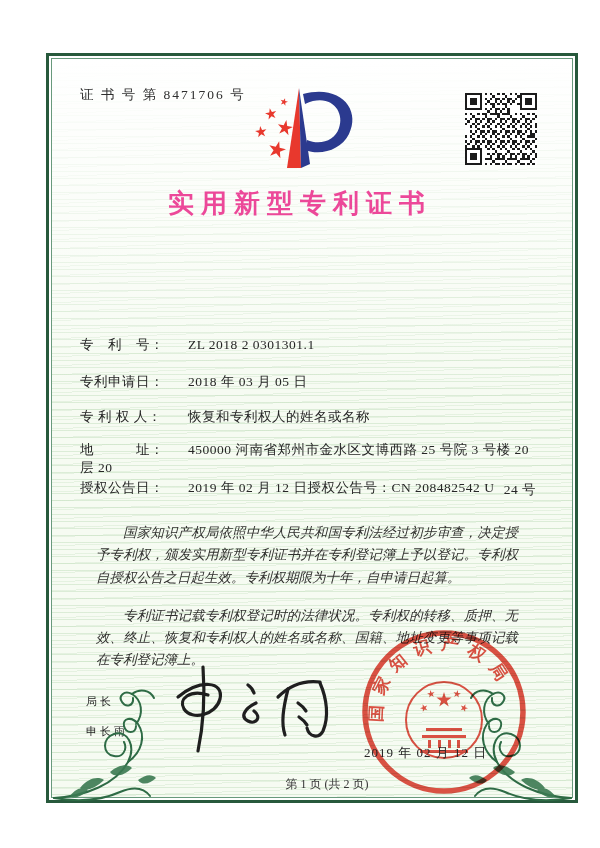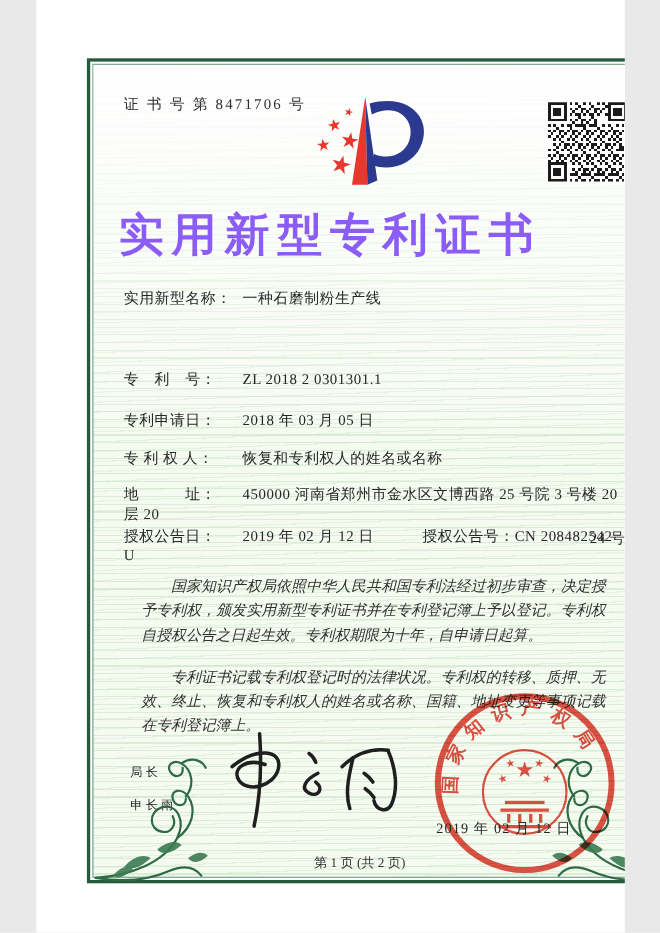--- a/index.html
+++ b/index.html
@@ -1,37 +1,37 @@
 <!DOCTYPE html>
 <html><head>
 <meta charset="utf-8">
 <style>
   html,body{margin:0;padding:0;}
   body{font-family:"Liberation Serif","DejaVu Serif",serif;background:#e9e9e9;}
-  #page{position:relative;width:535px;height:848px;background:#ffffff;overflow:hidden;margin:0 auto;}
+  #page{position:relative;width:600px;height:848px;background:#ffffff;overflow:hidden;margin:0 auto;}
   
   .frame{position:absolute;left:46px;top:53px;width:532px;height:750px;
          border:3px solid #27593c;box-sizing:border-box;}
   .frame-inner{position:absolute;left:2px;top:2px;right:2px;bottom:2px;
          border:1px solid #68997c;
          background:
            repeating-linear-gradient(180deg, rgba(197,224,192,.55) 0 1px, rgba(255,255,255,0) 1px 7px),
            repeating-linear-gradient(178deg, rgba(197,224,192,.35) 0 1px, rgba(255,255,255,0) 1px 9px),
            #f6fbf2;}
   .frame-fade{position:absolute;left:0;top:0;right:0;height:46%;
          background:linear-gradient(180deg,#ffffff 0%, rgba(255,255,255,0) 100%);}
   .abs{position:absolute;}
   .cert-no{left:80px;top:86px;font-size:13.5px;color:#2e2e2e;letter-spacing:2px;}
-  .title{left:0;top:186px;width:100%;text-align:center;font-size:41px;font-weight:bold;
-         color:#8b5cf6;letter-spacing:7px;}
+  .title{left:0;top:186px;width:100%;text-align:center;font-size:26px;font-weight:bold;
+         color:#ec4899;letter-spacing:7px;}
   .field-row{left:80px;width:456px;font-size:13.5px;color:#262626;}
   .field-label{display:inline-block;width:108px;letter-spacing:.5px;}
   .field-value{letter-spacing:.5px;}
   .addr2{margin-left:108px;display:block;margin-top:4px;text-align:right;}
-  .label2{margin-left:44px;}
+  .label2{}
   .body-text{left:80px;top:506px;width:454px;font-size:13.5px;line-height:1.65;
          color:#30302e;font-style:italic;text-align:justify;}
   .body-text p{margin:16px;text-indent:2em;}
   .officer{left:86px;font-size:11px;color:#222;letter-spacing:3px;}
   .footer-page{left:0;top:776px;width:100%;text-align:center;font-size:12px;color:#333;padding-left:27px;}
   .footer-note{left:0;top:818px;width:100%;text-align:center;font-size:12.5px;color:#3a3a38;
          font-style:italic;letter-spacing:2px;}
   .seal-date{left:364px;top:744px;font-size:13px;color:#262626;letter-spacing:1px;z-index:6;}
   svg{display:block;}
   .seal-wrap{mix-blend-mode:multiply;}
@@ -140,23 +140,20 @@
       <use href="#qtile" x="13" y="26"></use>
       <use href="#qtile" x="18" y="26"></use>
       <use href="#qtile" x="23" y="26"></use>
     <use href="#qf" x="0" y="0"></use>
       <use href="#qf" x="22" y="0"></use>
       <use href="#qf" x="0" y="22"></use>
   </svg>
 
   <div class="abs title">实用新型专利证书</div>
 
-  <div class="abs field-row" style="top:262px">
-    <span class="field-label">实用新型名称：</span><span class="field-value">一种石磨制粉生产线</span>
-  </div>
   <div class="abs field-row" style="top:336px">
     <span class="field-label">专　利　号：</span><span class="field-value">ZL 2018 2 0301301.1</span>
   </div>
   <div class="abs field-row" style="top:373px">
     <span class="field-label">专利申请日：</span><span class="field-value">2018 年 03 月 05 日</span>
   </div>
   <div class="abs field-row" style="top:408px">
     <span class="field-label">专 利 权 人：</span><span class="field-value">恢复和专利权人的姓名或名称</span>
   </div>
   <div class="abs field-row" style="top:441px">

